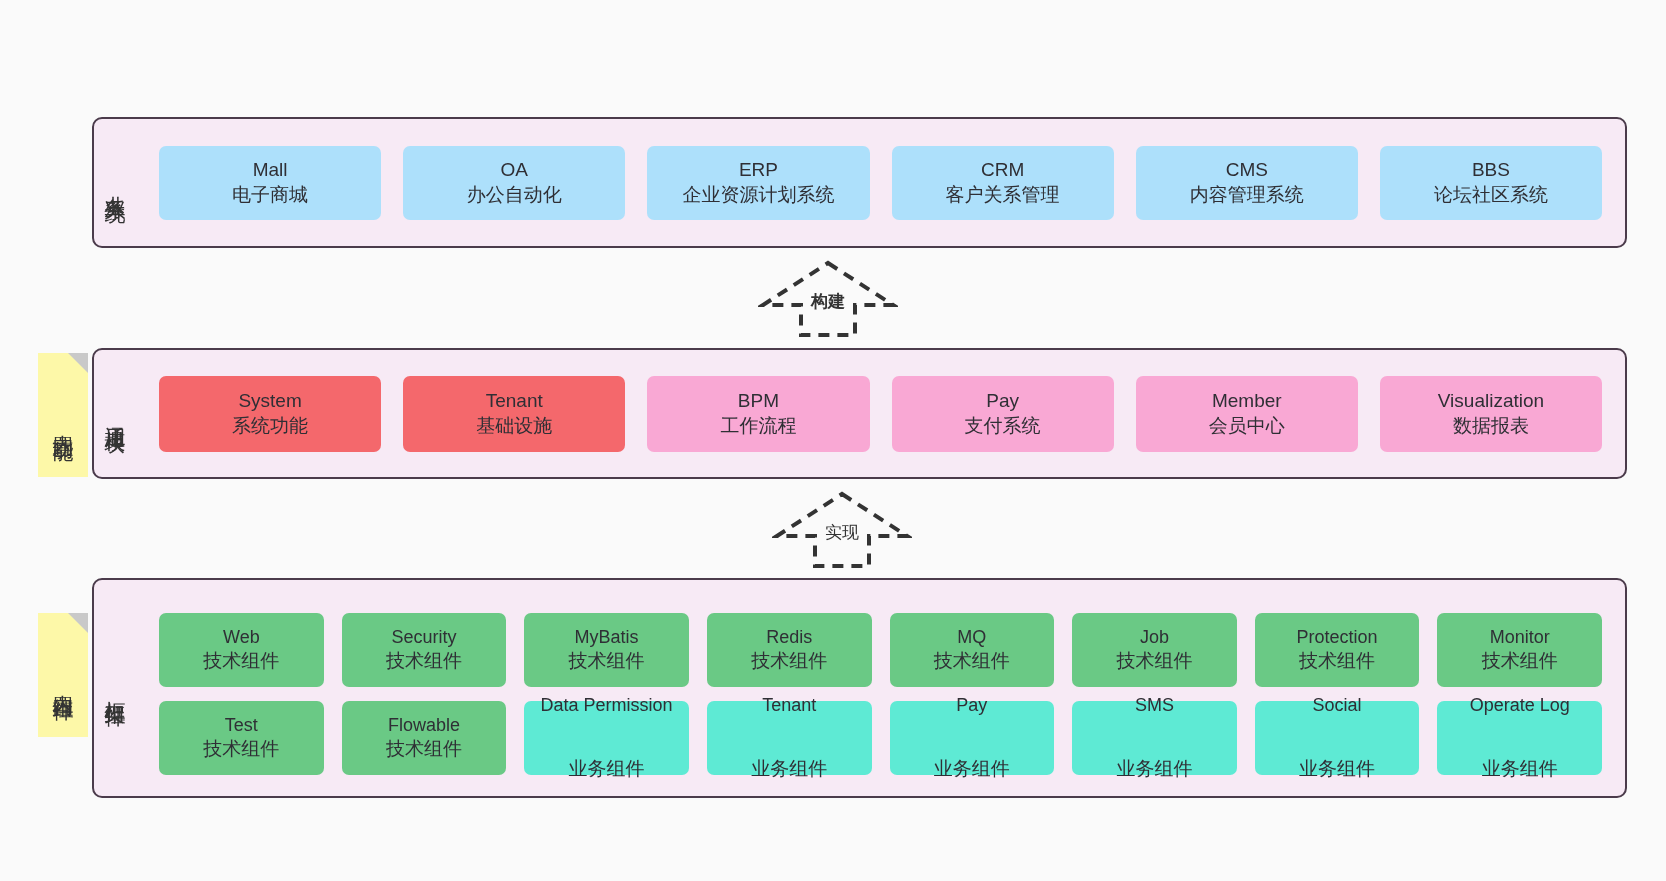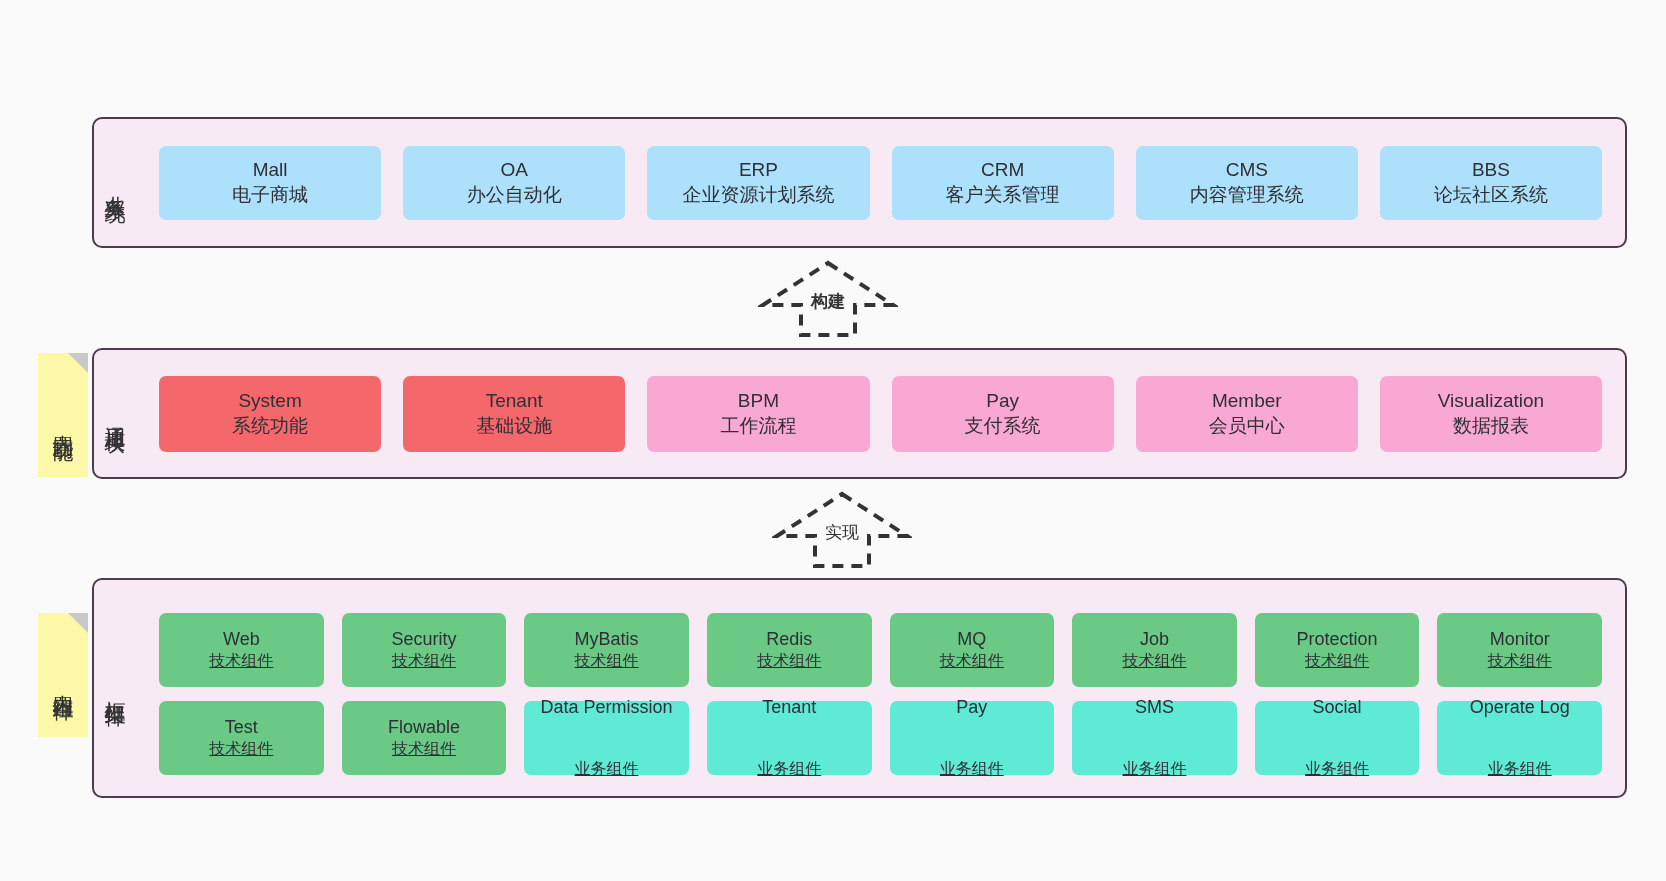--- a/index.html
+++ b/index.html
@@ -65,21 +65,21 @@
     text-align:center;
     box-sizing:border-box;
     color:#2f2f35;
     line-height:1.28;
     flex:1 1 0;
     margin:0 9px;
   }
   .card .t1{font-size:19px;}
   .card .t2{font-size:19px;}
   .card.small .t1{font-size:18px;}
-  .card.small .t2{font-size:16px;text-decoration:underline;}
+  .card.small .t2{font-size:19px;}
 
   .blue{background:#ade0fb;}
   .red{background:#f4686c;}
   .pink{background:#f9a8d4;}
   .green{background:#6ac985;}
   .lgreen{background:#5eead4;gap:40px;}
 
   .h-biz{height:74px;}
   .h-mod{height:76px;}
   .h-fw{height:74px;}

